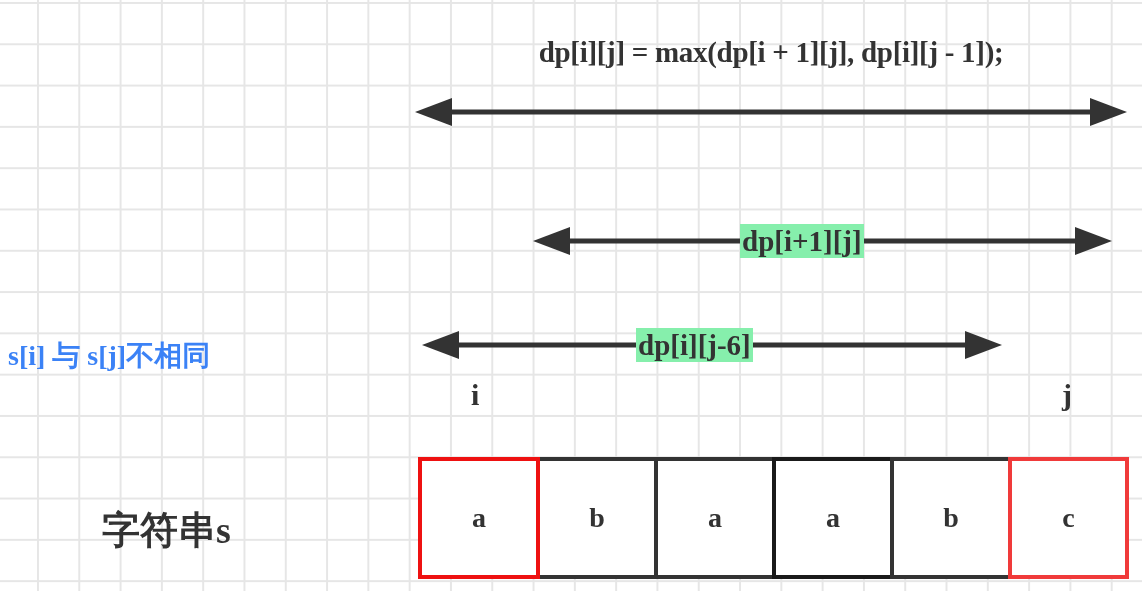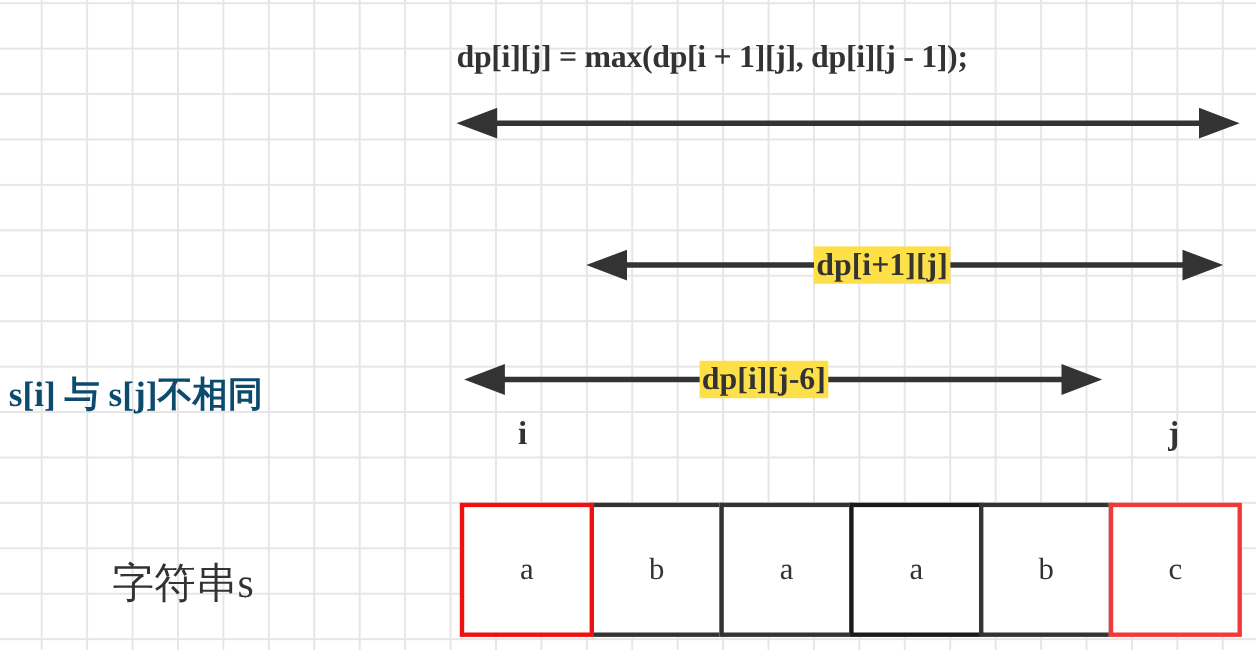--- a/index.html
+++ b/index.html
@@ -12,52 +12,53 @@
       position: relative;
       overflow: hidden;
       background-color: #ffffff;
       background-image:
         linear-gradient(to right, #e6e6e6 2px, transparent 2px),
         linear-gradient(to bottom, #e6e6e6 2px, transparent 2px);
       background-size: 41.3px 41.3px;
       background-position: 37px 2px;
       font-family: "Liberation Serif", "DejaVu Serif", serif;
     }
-    .abs { position: absolute; }
+    .abs { position: absolute; font-weight: bold; }
     .formula {
       left: 415px;
       top: 36px;
       width: 712px;
+      text-align: center;
       font-size: 29px;
       font-weight: bold;
       color: #333333;
       white-space: nowrap;
       letter-spacing: -0.3px;
     }
     svg.arrows {
       position: absolute;
       left: 0;
       top: 0;
     }
     .arrow-label {
       font-size: 29px;
       font-weight: bold;
       color: #333333;
-      background: #fde047;
+      background: #86efac;
       white-space: nowrap;
       padding: 0 2px;
       line-height: 34px;
       font-family: Liberation Serif, serif;
     }
     .cond-label {
       left: 8px;
       top: 337px;
-      font-size: 32px;
+      font-size: 28px;
       font-weight: bold;
-      color: #0c4a6e;
+      color: #3b82f6;
       white-space: nowrap;
     }
     .idx-label {
       font-size: 30px;
       font-weight: bold;
       color: #333333;
     }
     .str-label {
       left: 102px;
       top: 505px;

